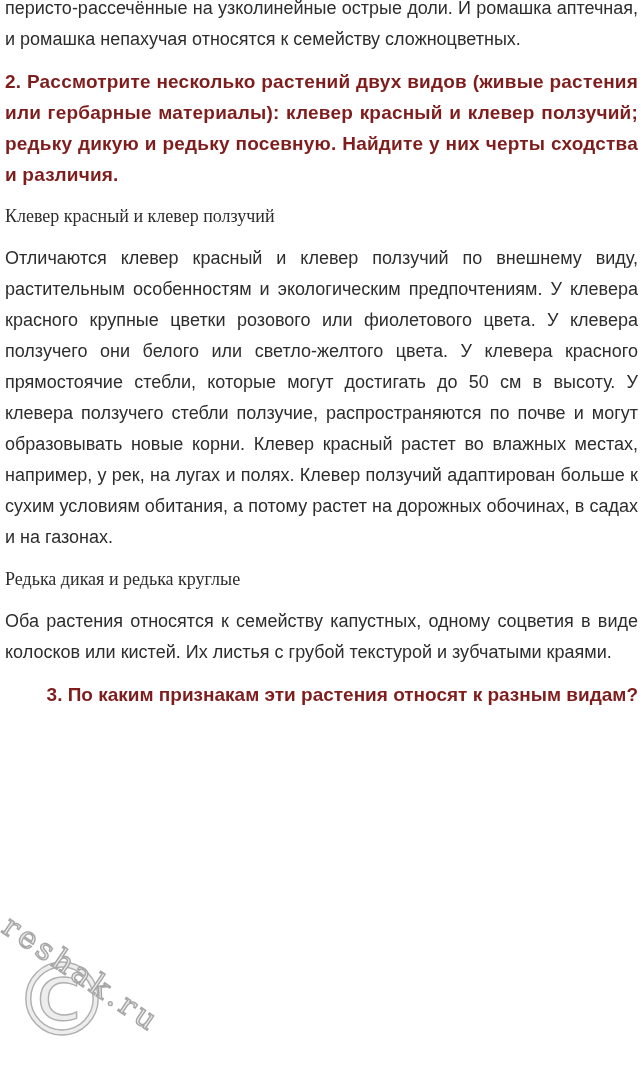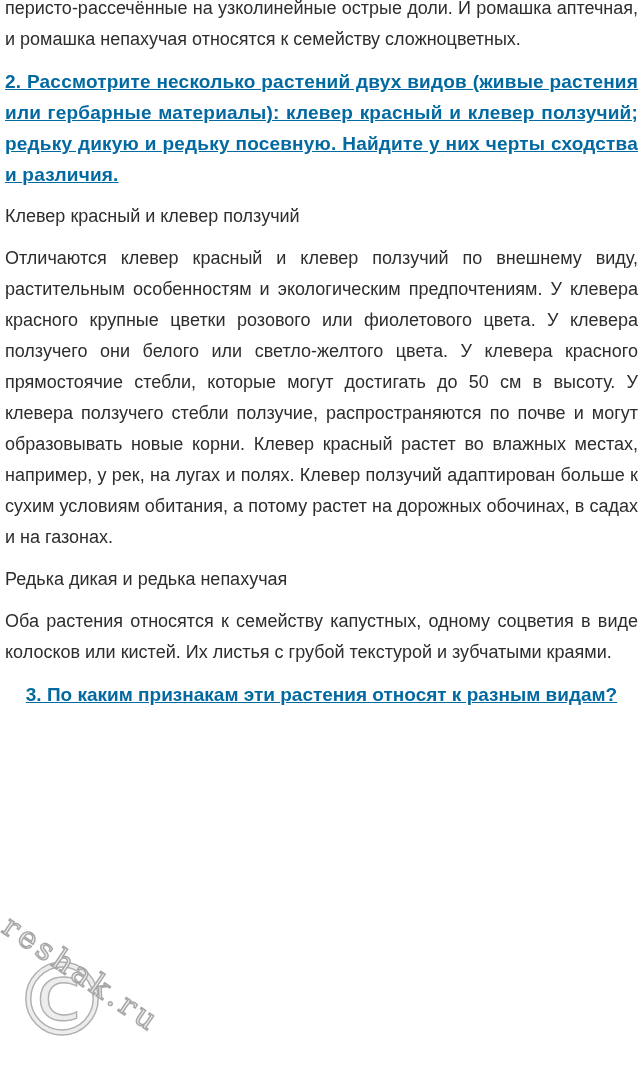--- a/index.html
+++ b/index.html
@@ -29,32 +29,32 @@
   .para.normal {
     font-size: 18px;
     text-align: justify;
   }
   .para.first {
     margin-top: -7px;
   }
   .para.bold {
     font-size: 19px;
     font-weight: 700;
-    color: #0369a1;
+    color: #7f1d1d;
     text-align: justify;
     letter-spacing: 0.2px;
-    text-decoration: underline;
   }
   .para.subtitle {
     font-size: 18px;
     text-align: left;
+    font-family: Liberation Serif, serif;
   }
   .para.nowrap {
     white-space: nowrap;
-    text-align: center;
+    text-align: right;
     letter-spacing: 0;
   }
   
   .watermark {
     position: absolute;
     left: 0;
     top: 895px;
     width: 250px;
     height: 172px;
     pointer-events: none;
@@ -94,21 +94,21 @@
 
   <p class="para normal first">перисто-рассечённые на узколинейные острые доли. И ромашка аптечная, и ромашка непахучая относятся к семейству сложноцветных.</p>
 
   <p class="para bold">2. Рассмотрите несколько растений двух видов (живые растения или гербарные материалы): клевер красный и клевер ползучий; редьку дикую и редьку посевную. Найдите у них черты сходства и различия.</p>
 
   <p class="para subtitle">Клевер красный и клевер ползучий</p>
 
 
   <p class="para normal">Отличаются клевер красный и клевер ползучий по внешнему виду, растительным особенностям и экологическим предпочтениям. У клевера красного крупные цветки розового или фиолетового цвета. У клевера ползучего они белого или светло-желтого цвета. У клевера красного прямостоячие стебли, которые могут достигать до 50 см в высоту. У клевера ползучего стебли ползучие, распространяются по почве и могут образовывать новые корни. Клевер красный растет во влажных местах, например, у рек, на лугах и полях. Клевер ползучий адаптирован больше к сухим условиям обитания, а потому растет на дорожных обочинах, в садах и на газонах.</p>
 
-  <p class="para subtitle">Редька дикая и редька непахучая</p>
+  <p class="para subtitle">Редька дикая и редька круглые</p>
 
   <p class="para normal">Оба растения относятся к семейству капустных, одному соцветия в виде колосков или кистей. Их листья с грубой текстурой и зубчатыми краями.</p>
 
 
   <p class="para bold nowrap">3. По каким признакам эти растения относят к разным видам?</p>
 
   <div class="watermark">
     <span class="wm-copyright">©</span>
     <span class="wm-text">reshak.ru</span>
   </div>

